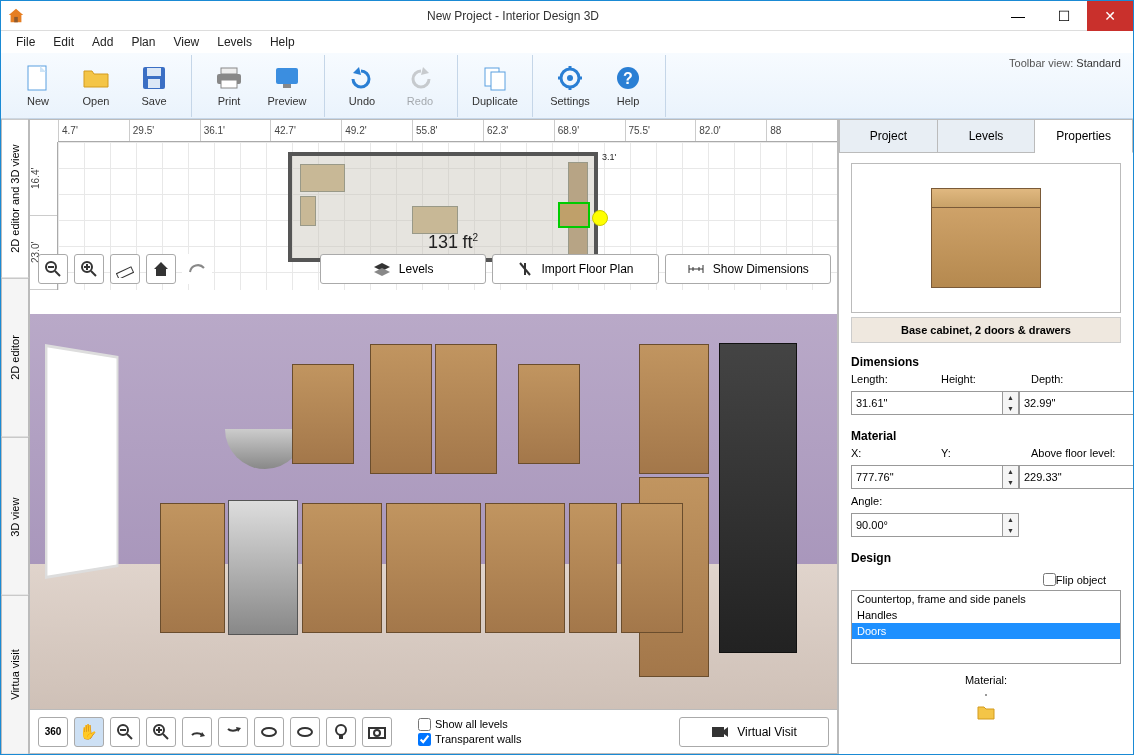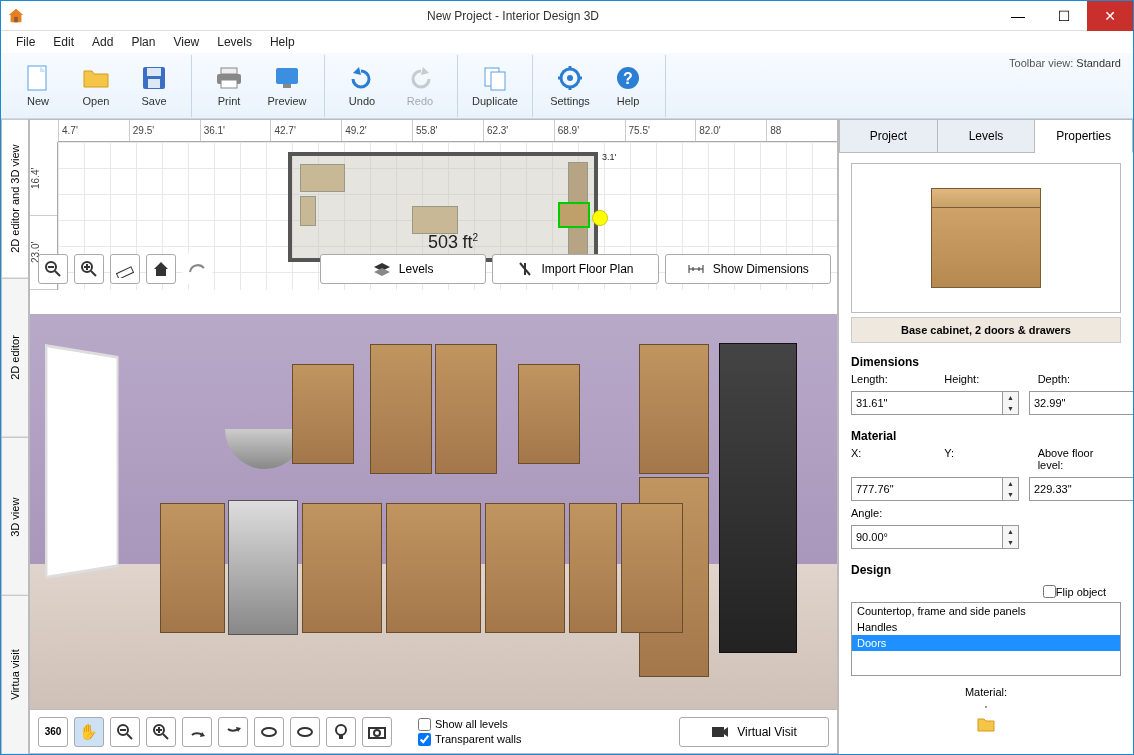--- a/index.html
+++ b/index.html
@@ -58,21 +58,21 @@
 .props-tabs { height: 34px; display: flex; background: #eef2f6; }
 .props-tabs div { flex: 1; display: flex; align-items: center; justify-content: center; font-size: 12px; border: 1px solid #bbb; border-left: none; background: #e8eef4; }
 .props-tabs div.active { background: #fff; border-bottom: 1px solid #fff; }
 .props-tabs div:first-child { border-left: 1px solid #bbb; }
 .preview-box { margin: 10px 12px 4px; height: 150px; background: #fff; border: 1px solid #bbb; display: flex; flex-direction: column; align-items: center; justify-content: center; }
 .cabinet-preview { width: 110px; height: 100px; background: linear-gradient(#d4a86f,#b5894f); border: 1px solid #7a5a38; position: relative; }
 .cabinet-preview::before { content: ''; position: absolute; top: 0; left: 0; right: 0; height: 18px; background: linear-gradient(#e0b880,#c9a268); border-bottom: 1px solid #7a5a38; }
 .preview-label { margin: 0 12px 8px; padding: 6px 8px; text-align: center; font-size: 11px; font-weight: bold; background: #efe8df; border: 1px solid #ccc; }
 .section { padding: 4px 12px; font-size: 12px; }
 .section .sec-title { font-weight: bold; margin-bottom: 4px; }
-.dim-row { display: flex; gap: 10px; margin-bottom: 6px; }
+.dim-row { display: flex; margin-bottom: 6px; }
 .dim-col { flex: 1; display: flex; flex-direction: column; gap: 2px; font-size: 11px; }
 .spin { display: flex; height: 24px; }
 .spin input { flex: 1; border: 1px solid #999; padding: 0 4px; font-size: 11px; min-width: 0; }
 .spin .arrows { width: 16px; border: 1px solid #999; border-left: none; display: flex; flex-direction: column; background: #f5f5f5; }
 .spin .arrows div { flex: 1; display: flex; align-items: center; justify-content: center; font-size: 7px; color: #333; }
 .flip-row { display: flex; align-items: center; font-size: 11px; padding: 4px 15px; justify-content: flex-end; }
 .design-list { border: 1px solid #999; height: 74px; font-size: 11px; }
 .design-list div { padding: 2px 5px; }
 .design-list .sel { background: #1e90ff; color: #fff; }
 .mat-row { display: flex; align-items: center; gap: 8px; font-size: 11px; margin-top: 10px; flex-direction: column; }
@@ -251,21 +251,21 @@
         <span>16.4'</span>
           <span>23.0'</span>
       </div>
       <div class="plan-canvas">
         <div class="room-shape">
           <div class="room-furn" style="left:8px;top:8px;width:45px;height:28px"></div>
           <div class="room-furn" style="left:8px;top:40px;width:16px;height:30px"></div>
           <div class="room-furn" style="left:120px;top:50px;width:46px;height:28px"></div>
           <div class="room-furn" style="right:6px;top:6px;width:20px;height:95px;background:#b7a485"></div>
         </div>
-        <div class="area-label"><span>503</span> <span>ft</span><sup>2</sup></div>
+        <div class="area-label"><span>131</span> <span>ft</span><sup>2</sup></div>
         <div class="selected-item"></div>
         <div class="sel-dot"></div>
         <div class="dim-lines">3.1'</div>
       </div>
       <div class="pane-2d-tools">
         <div class="sq-btn">
             <svg width="18" height="18" viewBox="0 0 18 18">
               <circle cx="7" cy="7" r="5" fill="none" stroke="#333" stroke-width="2"></circle>
               <line x1="11" y1="11" x2="16" y2="16" stroke="#333" stroke-width="2"></line>
               <line x1="4" y1="7" x2="10" y2="7" stroke="#333" stroke-width="2"></line>

